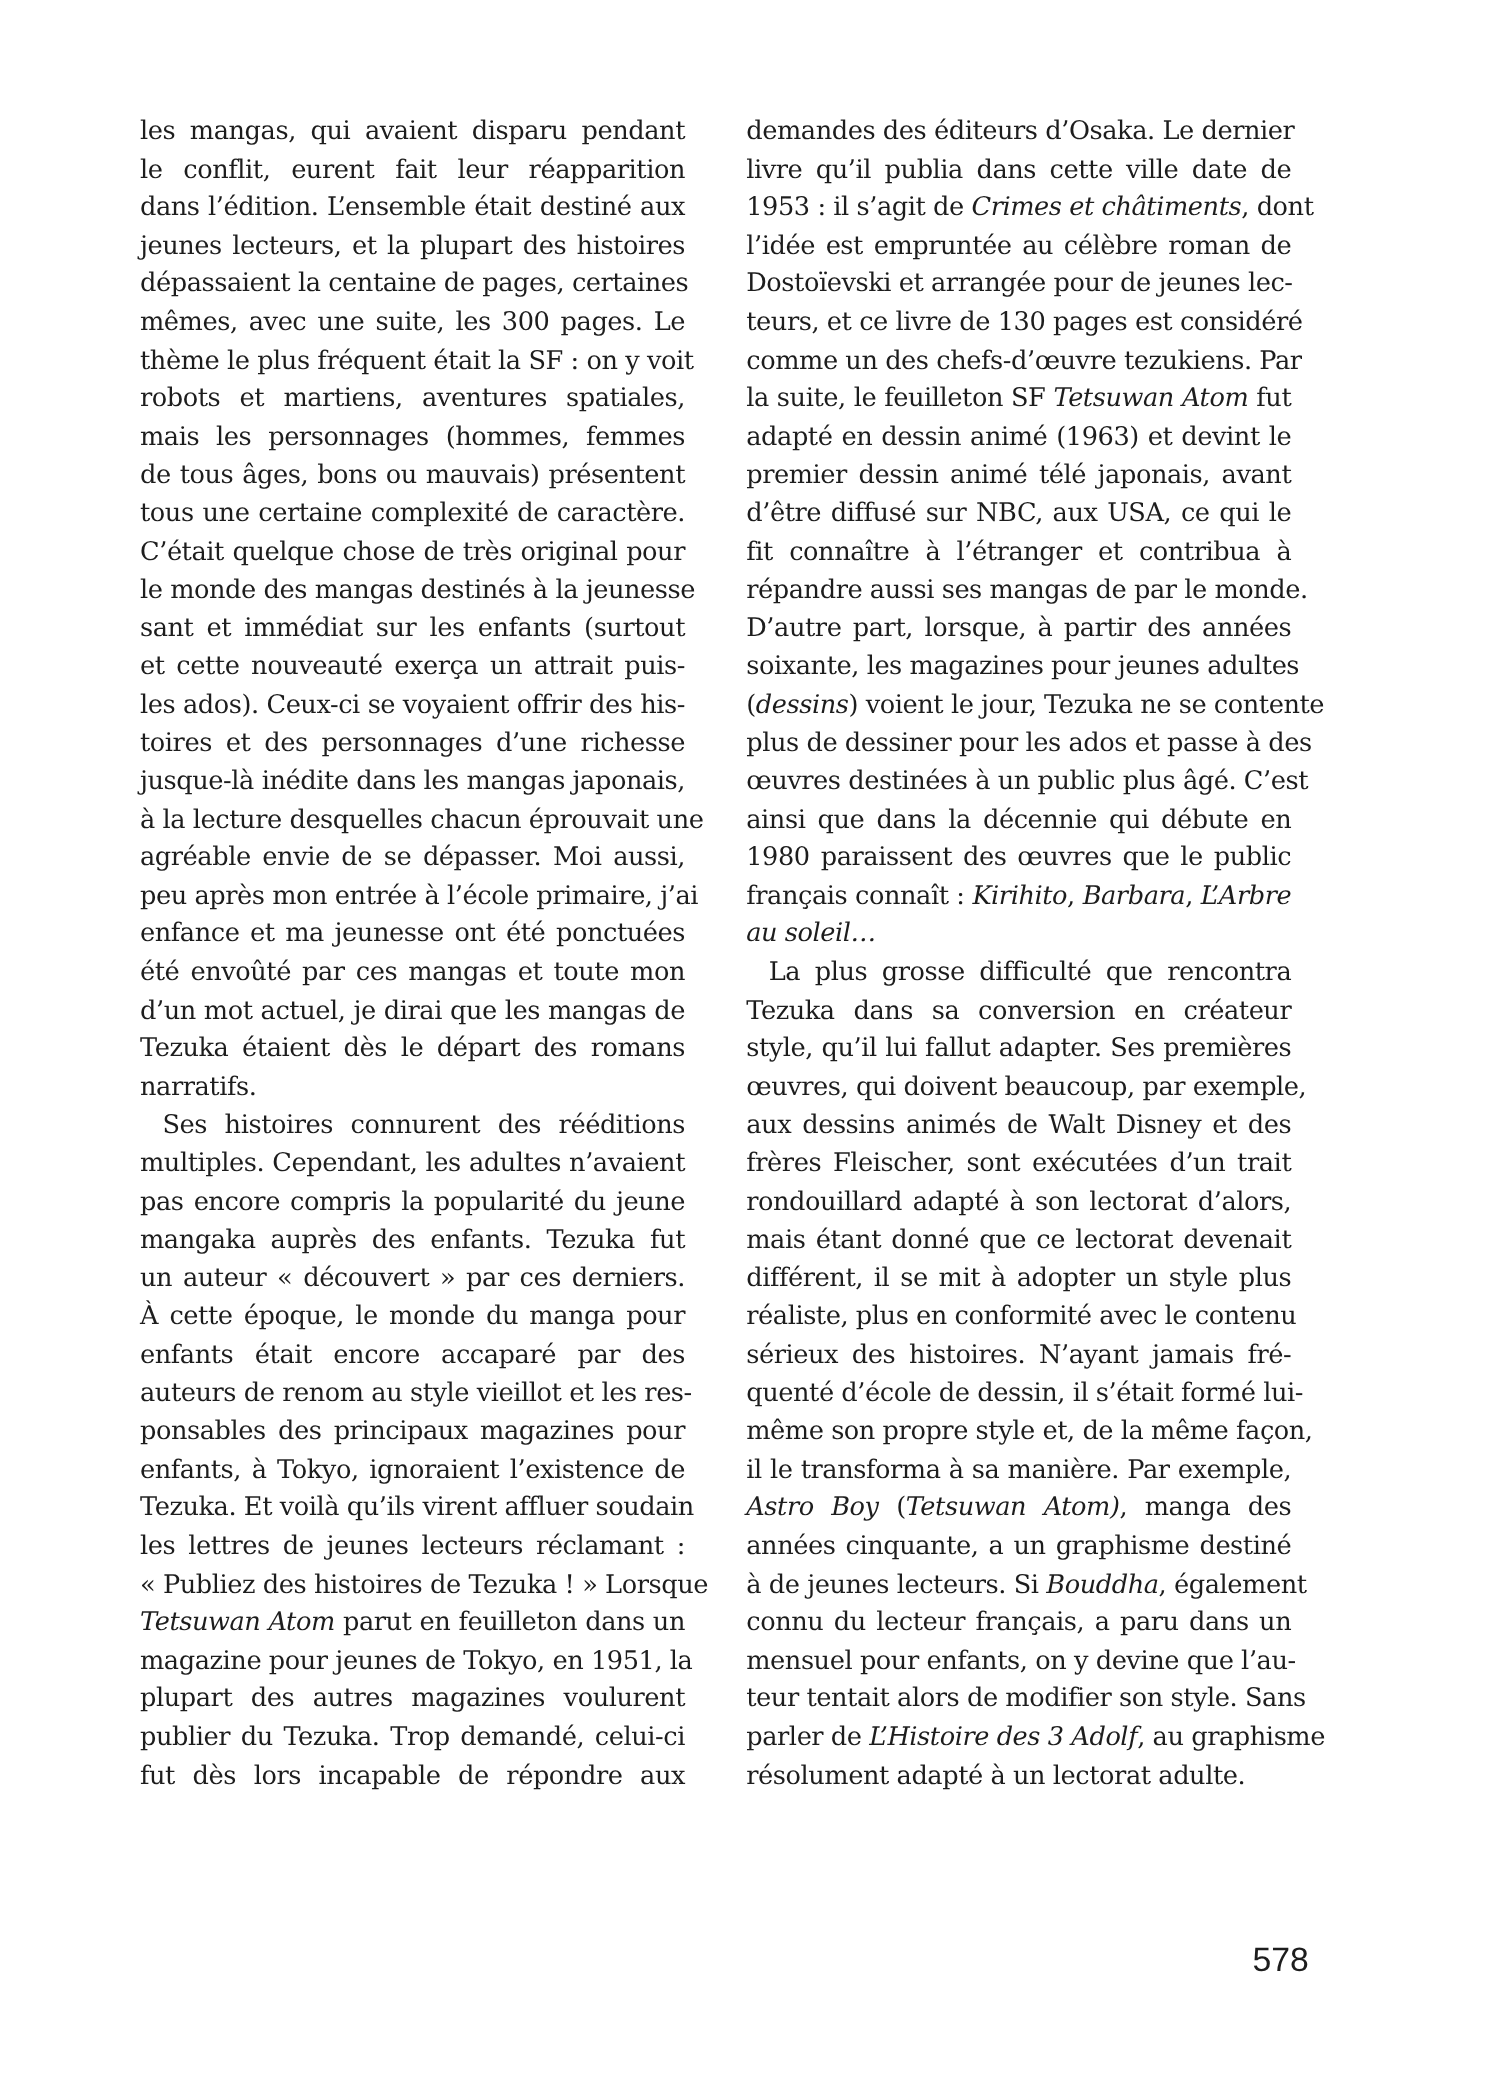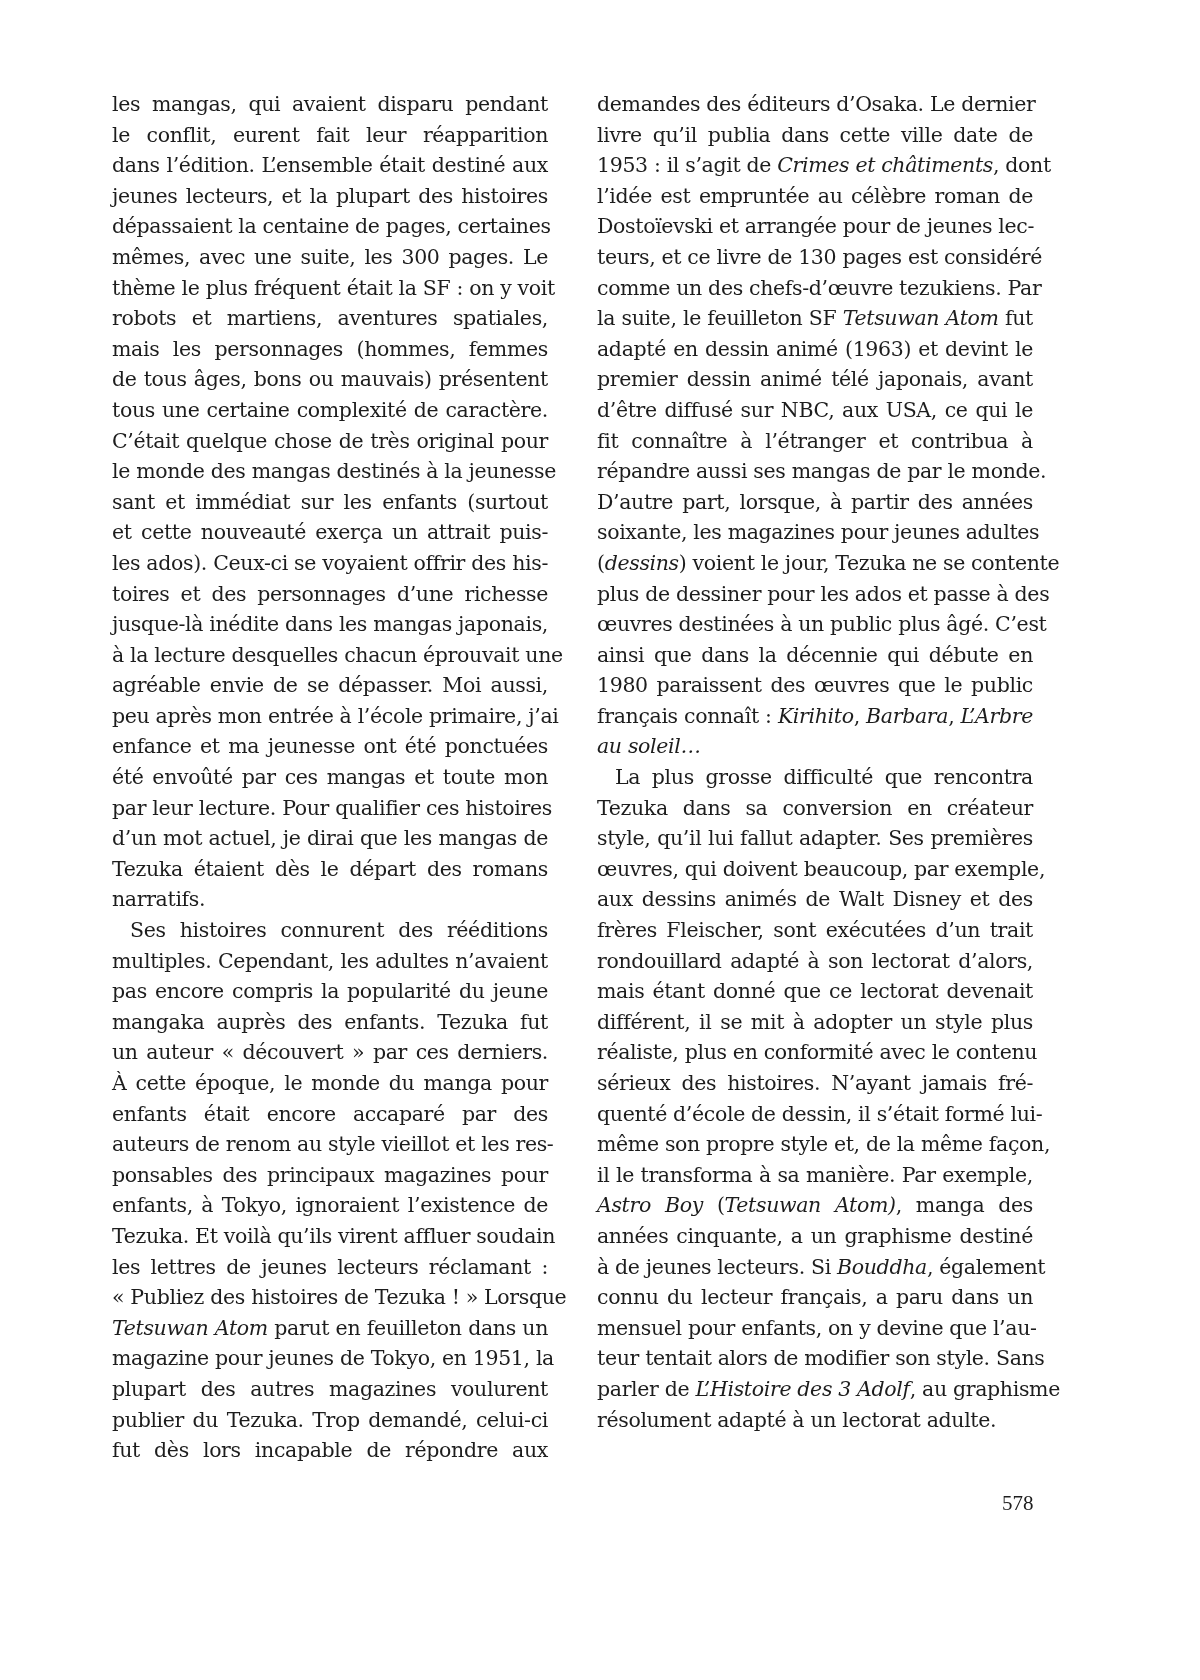--- a/index.html
+++ b/index.html
@@ -15,22 +15,22 @@
   .col-right { left: 597px; }
   .line {
     display: block; height: 30.6px; line-height: 30.6px;
     white-space: nowrap; text-align: justify; text-align-last: justify;
     overflow: visible;
   }
   .line.last { text-align-last: left; }
   .line.indent { padding-left: 18px; }
   .it { font-style: italic; margin-top: 39px; }
   .page-number {
-    position: absolute; left: 1002px; top: 1491px;
-    font-family: Liberation Serif, serif; font-size: 21px; color: #1d1d1d;
+    position: absolute; left: 1002px; top: 1553px;
+    font-family: Liberation Sans, sans-serif; font-size: 27px; color: #1d1d1d;
   }
 </style>
 </head>
 <body>
 
 <div class="page">
   <div class="column col-left">
       <span class="line"><span>les mangas, qui avaient disparu pendant</span></span>
       <span class="line"><span>le conflit, eurent fait leur réapparition</span></span>
       <span class="line"><span>dans l’édition. L’ensemble était destiné aux</span></span>
@@ -47,21 +47,20 @@
       <span class="line"><span>sant et immédiat sur les enfants (surtout</span></span>
       <span class="line"><span>et cette nouveauté exerça un attrait puis-</span></span>
       <span class="line"><span>les ados). Ceux-ci se voyaient offrir des his-</span></span>
       <span class="line"><span>toires et des personnages d’une richesse</span></span>
       <span class="line"><span>jusque-là inédite dans les mangas japonais,</span></span>
       <span class="line"><span>à la lecture desquelles chacun éprouvait une</span></span>
       <span class="line"><span>agréable envie de se dépasser. Moi aussi,</span></span>
       <span class="line"><span>peu après mon entrée à l’école primaire, j’ai</span></span>
       <span class="line"><span>enfance et ma jeunesse ont été ponctuées</span></span>
       <span class="line"><span>été envoûté par ces mangas et toute mon</span></span>
-      <span class="line"><span>par leur lecture. Pour qualifier ces histoires</span></span>
       <span class="line"><span>d’un mot actuel, je dirai que les mangas de</span></span>
       <span class="line"><span>Tezuka étaient dès le départ des romans</span></span>
       <span class="line last"><span>narratifs.</span></span>
       <span class="line indent"><span>Ses histoires connurent des rééditions</span></span>
       <span class="line"><span>multiples. Cependant, les adultes n’avaient</span></span>
       <span class="line"><span>pas encore compris la popularité du jeune</span></span>
       <span class="line"><span>mangaka auprès des enfants. Tezuka fut</span></span>
       <span class="line"><span>un auteur « découvert » par ces derniers.</span></span>
       <span class="line"><span>À cette époque, le monde du manga pour</span></span>
       <span class="line"><span>enfants était encore accaparé par des</span></span>

